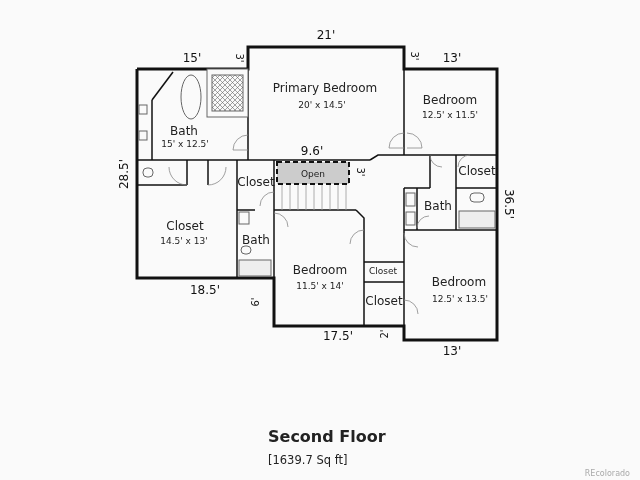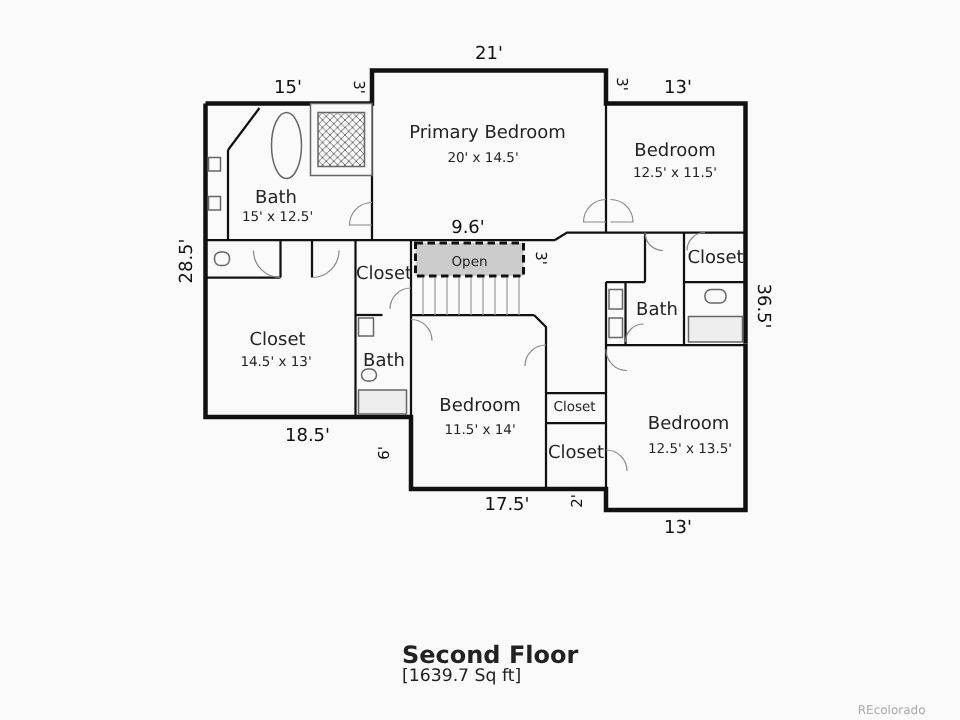--- a/index.html
+++ b/index.html
@@ -3,22 +3,22 @@
   <meta charset="utf-8">
   <style>
     html, body { margin: 0; padding: 0; }
     body { width: 640px; height: 480px; background: #fafafa; position: relative; overflow: hidden; font-family: "DejaVu Sans", sans-serif; }
     #plan { position: absolute; left: 0; top: 0; }
     .room-name { font-size: 12px; fill: #222; font-family: "DejaVu Sans", sans-serif; }
     .room-dim { font-size: 9px; fill: #222; font-family: "DejaVu Sans", sans-serif; }
     .dim { font-size: 12px; fill: #111; font-family: "DejaVu Sans", sans-serif; }
     .dim-sm { font-size: 10px; fill: #111; font-family: "DejaVu Sans", sans-serif; }
     .title { position: absolute; left: 268px; top: 427px; font-size: 16px; font-weight: bold; color: #222; }
-    .area { position: absolute; left: 268px; top: 443px; font-size: 11.5px; color: #222; }
-    .credit { position: absolute; right: 23px; top: 469px; font-size: 8px; color: #aaa; }
+    .area { position: absolute; left: 268px; top: 453px; font-size: 11.5px; color: #222; }
+    .credit { position: absolute; right: 10px; top: 469px; font-size: 8px; color: #aaa; }
   </style>
 </head>
 <body>
 
 <svg id="plan" width="640" height="480" viewBox="0 0 640 480">
   <defs>
     <pattern id="tile" width="5" height="5" patternUnits="userSpaceOnUse">
       <path d="M0 0 L5 5 M5 0 L0 5" stroke="#666" stroke-width="0.6"></path>
     </pattern>
   </defs>

